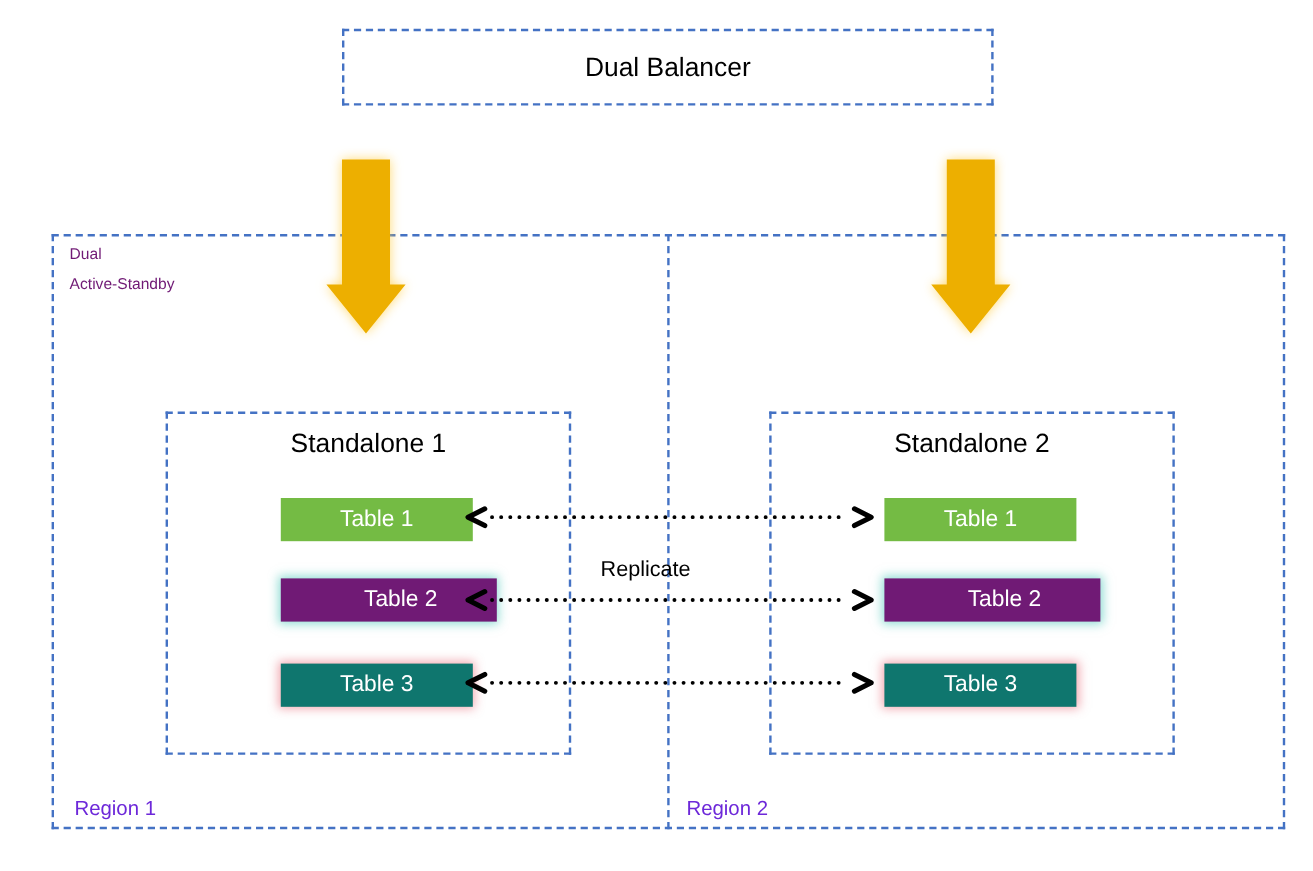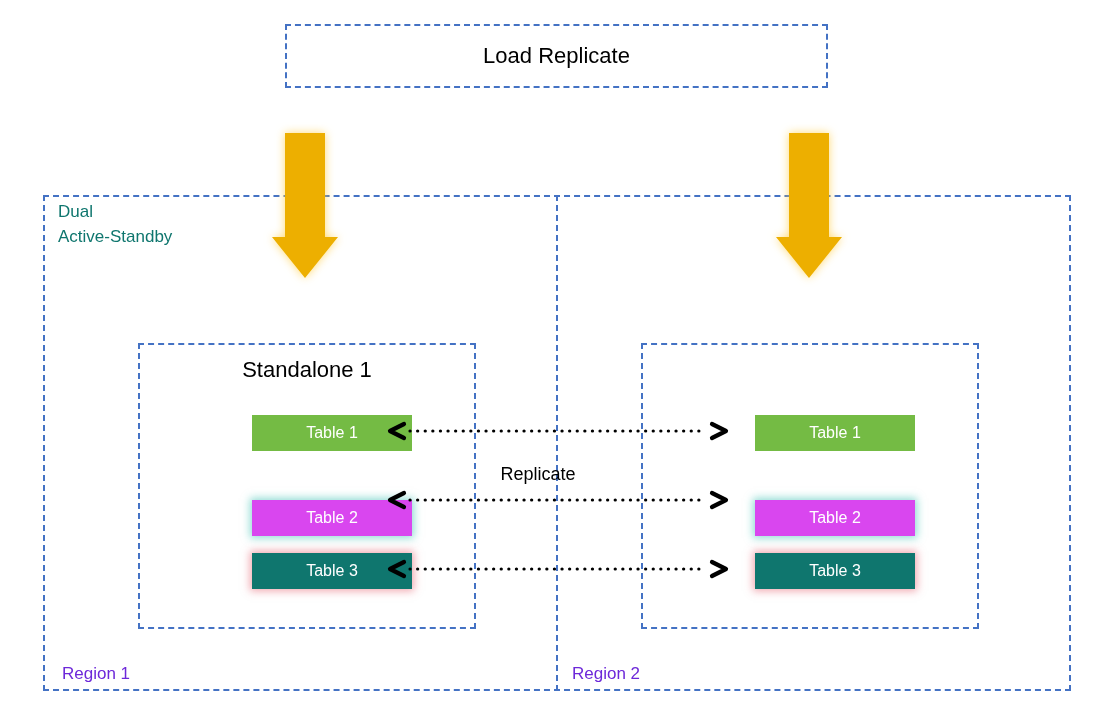--- a/index.html
+++ b/index.html
@@ -9,21 +9,21 @@
   }
   .dashed-box { position:absolute; border:2px dashed #4472C4; box-sizing:border-box; background:transparent; }
 
   
   #lb-box { left:285px; top:24px; width:543px; height:64px; display:flex; align-items:center; justify-content:center; }
   #lb-box .title { font-size:22px; color:#000; }
 
   
   #regions-box { left:43px; top:195px; width:1028px; height:496px; }
   #region-divider { position:absolute; left:556px; top:195px; height:496px; width:0; border-left:2px dashed #4472C4; }
-  #cluster-label { position:absolute; left:58px; top:199px; font-size:17px; line-height:25px; color:#0f766e; }
+  #cluster-label { position:absolute; left:58px; top:199px; font-size:13px; line-height:25px; color:#701a75; }
   .region-label { position:absolute; font-size:17px; color:#6d28d9; }
   #region1-label { left:62px; top:664px; }
   #region2-label { left:572px; top:664px;text-align:center; }
 
   
   .gold-arrow-svg { position:absolute; width:90px; height:160px; }
   #gold-arrow-1 { left:260px; top:125px; }
   #gold-arrow-2 { left:764px; top:125px; }
   .gold-arrow-svg polygon { fill:#EDAF00; }
   .gold-arrow-svg { filter:drop-shadow(0 0 5px rgba(255,205,70,0.75)); }
@@ -31,39 +31,39 @@
   
   .standalone { position:absolute; top:343px; width:338px; height:286px; border:2px dashed #4472C4; box-sizing:border-box; }
   #standalone-1 { left:138px; }
   #standalone-2 { left:641px; }
   .standalone .title { position:absolute; top:12px; width:100%; text-align:center; font-size:22px; color:#000; }
 
   
   .table-chip {
     position:absolute; left:94px; width:160px; height:36px;
     display:flex; align-items:center; justify-content:center;
-    color:#fff; font-size:16px;margin-left:18px;
+    color:#fff; font-size:19px;
   }
   .chip-1 { top:70px;  background:#74BB44; }
-  .chip-2 { top:155px; background:#d946ef; box-shadow:0 0 8px 2px rgba(53,192,177,0.55); }
+  .chip-2 { top:137px; background:#701a75; box-shadow:0 0 8px 2px rgba(53,192,177,0.55);padding-left:20px; }
   .chip-3 { top:208px; background:#0f766e; box-shadow:0 0 8px 2px rgba(228,80,95,0.50); }
 
   
   #replicate-svg { position:absolute; left:380px; top:413px; width:356px; height:170px; }
   .dotline { stroke:#000; stroke-width:3.2; stroke-linecap:round; stroke-dasharray:0.1 7.5; fill:none; }
   .chev { stroke:#000; stroke-width:4.2; fill:none; stroke-linecap:round; stroke-linejoin:round; }
   #replicate-label { position:absolute; left:488px; top:464px; width:100px; text-align:center; font-size:18px; color:#000; }
 </style>
 </head>
 <body>
 
 <div id="canvas">
 
   <div id="lb-box" class="dashed-box">
-    <span class="title">Load Replicate</span>
+    <span class="title">Dual Balancer</span>
   </div>
 
   <div id="regions-box" class="dashed-box"></div>
   <div id="region-divider"></div>
 
   <div id="cluster-label">
     <div>Dual</div>
     <div>Active-Standby</div>
   </div>
 
@@ -78,20 +78,21 @@
   </svg>
 
   <div id="standalone-1" class="standalone">
     <div class="title">Standalone 1</div>
     <div class="table-chip chip-1">Table 1</div>
     <div class="table-chip chip-2">Table 2</div>
     <div class="table-chip chip-3">Table 3</div>
   </div>
 
   <div id="standalone-2" class="standalone">
+    <div class="title">Standalone 2</div>
     <div class="table-chip chip-1">Table 1</div>
     <div class="table-chip chip-2">Table 2</div>
     <div class="table-chip chip-3">Table 3</div>
   </div>
 
   <svg id="replicate-svg" viewBox="0 0 356 170">
 
     <path class="chev" d="M 24 11 L 10 18 L 24 25"></path>
     <line class="dotline" x1="30" y1="18" x2="326" y2="18"></line>
     <path class="chev" d="M 332 11 L 346 18 L 332 25"></path>

